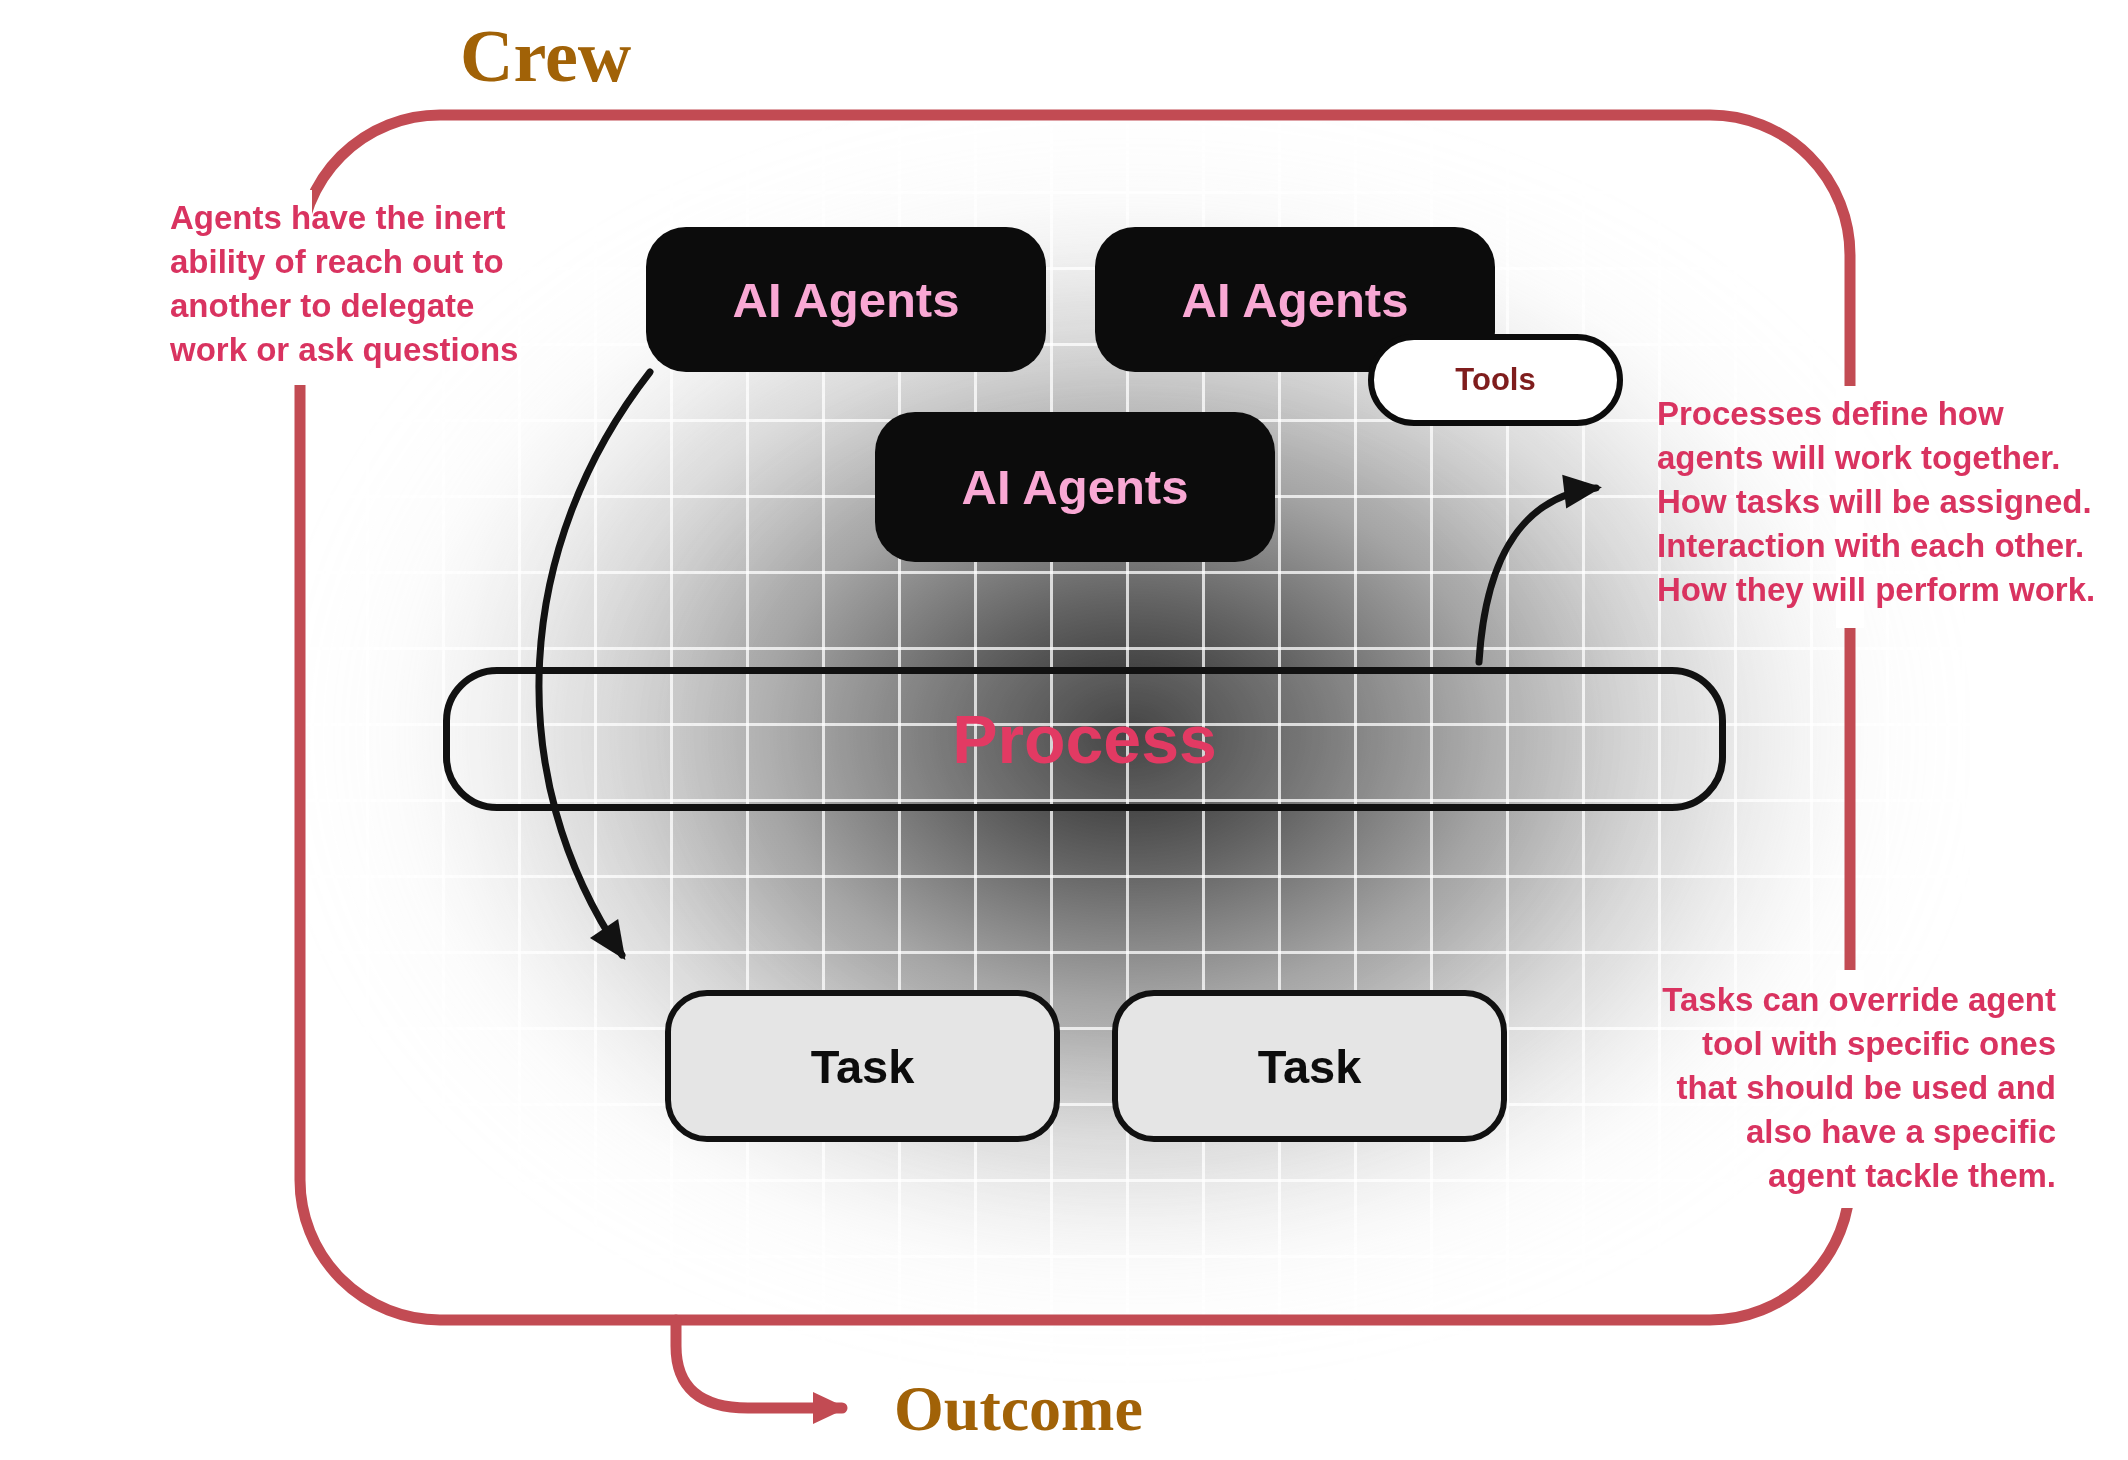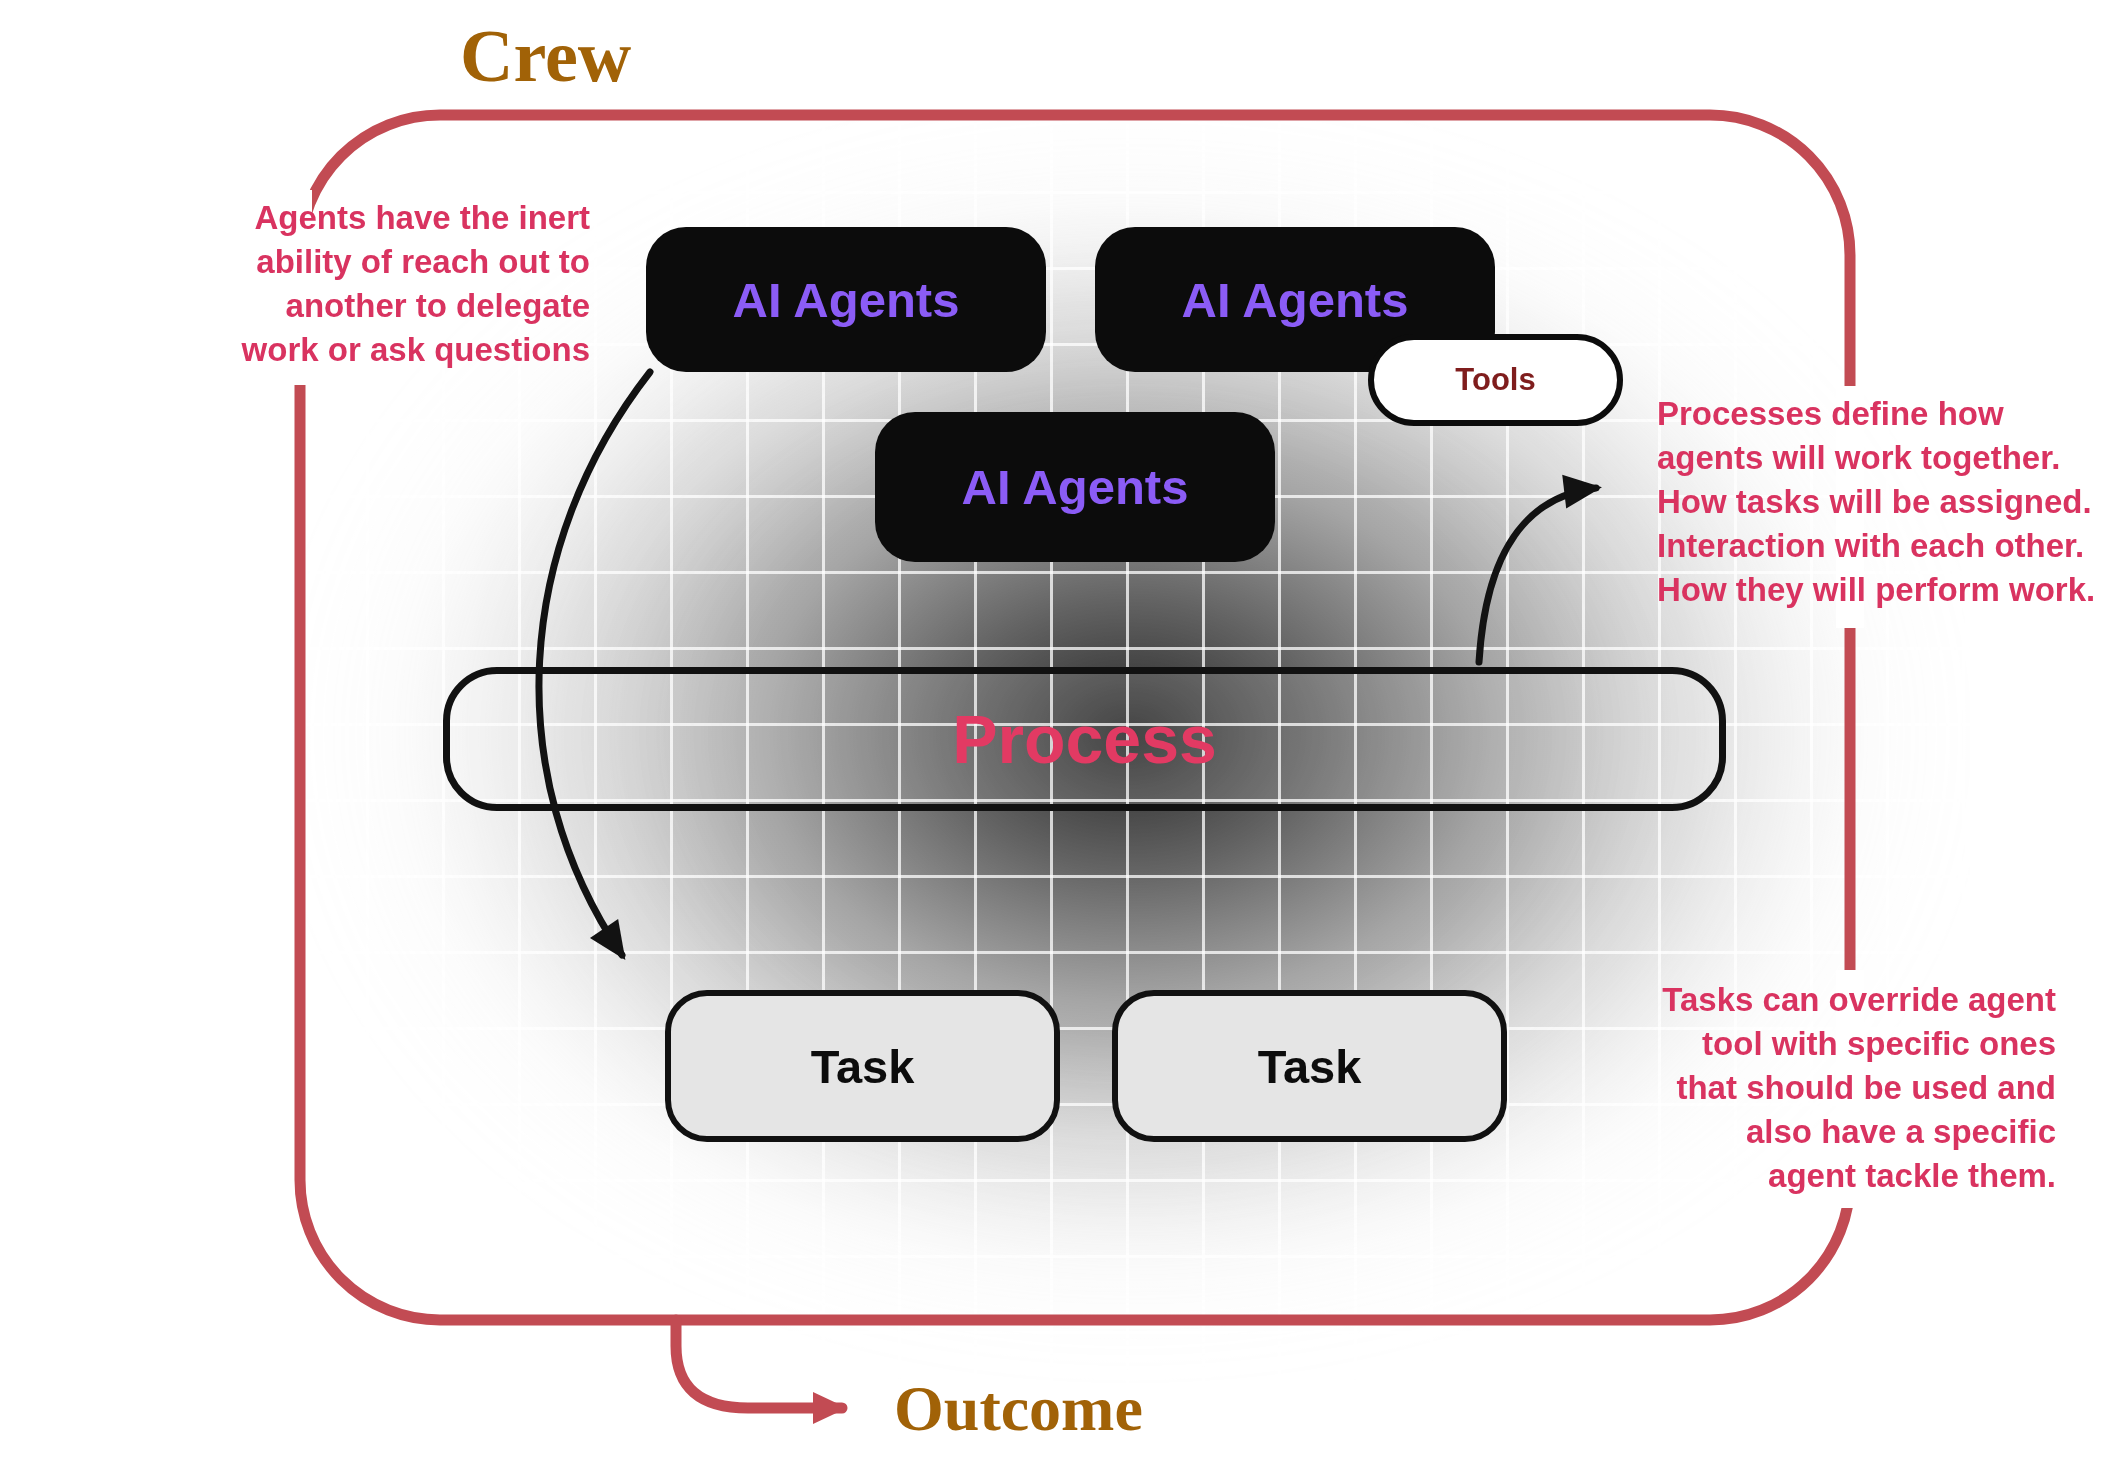--- a/index.html
+++ b/index.html
@@ -20,21 +20,21 @@
         rgba(200,200,200,0.18) 80%, rgba(255,255,255,0) 100%);
     background-size:76px 76px, 76px 76px, 100% 100%;
     -webkit-mask-image: radial-gradient(ellipse 52% 52% at 50% 48%,
         #000 45%, rgba(0,0,0,0.8) 65%, rgba(0,0,0,0.28) 86%, transparent 100%);
     mask-image: radial-gradient(ellipse 52% 52% at 50% 48%,
         #000 45%, rgba(0,0,0,0.8) 65%, rgba(0,0,0,0.28) 86%, transparent 100%);
   }
   .overlay { position:absolute; left:0; top:0; width:2128px; height:1460px; z-index:3; }
 
   .box { position:absolute; display:flex; align-items:center; justify-content:center; box-sizing:border-box; z-index:4; }
-  .black-box { background:#0c0c0c; border-radius:40px; color:#8b5cf6; font-weight:bold; font-size:49px; }
+  .black-box { background:#0c0c0c; border-radius:40px; color:#f9a8d4; font-weight:bold; font-size:49px; }
   .agent-left   { left:646px;  top:227px; width:400px; height:145px; }
   .agent-right  { left:1095px; top:227px; width:400px; height:145px; }
   .agent-center { left:875px;  top:412px; width:400px; height:150px; }
   .tools-box {
     left:1368px; top:334px; width:255px; height:92px; z-index:5;
     background:#ffffff; border:6px solid #0c0c0c; border-radius:46px;
     color:#7f1d1d; font-weight:bold; font-size:31px;
   }
   .process-box {
     position:absolute; left:443px; top:667px; width:1283px; height:144px; z-index:2;
@@ -51,21 +51,21 @@
   .task-right { left:1112px; top:990px; width:395px; height:152px; }
 
   .title { position:absolute; z-index:6; font-weight:bold; color:#a16207;font-family:Liberation Serif, serif; }
   .crew-title    { left:460px; top:14px;   font-size:74px; }
   .outcome-title { left:894px; top:1372px; font-size:64px; }
 
   .annotation {
     position:absolute; z-index:6; color:#d93360; font-weight:bold;
     font-size:33px; line-height:44px; white-space:pre-line;
   }
-  .annotation-left   { left:170px;  top:196px; width:420px; text-align:right; }
+  .annotation-left   { left:170px;  top:196px; width:420px; text-align:left; }
   .annotation-right  { left:1657px; top:392px; width:475px; text-align:left; }
   .annotation-bottom { left:1586px; top:978px; width:470px; text-align:right; }
 </style>
 </head>
 <body>
 
 <div class="canvas">
 
   <div class="backdrop"></div>
 

